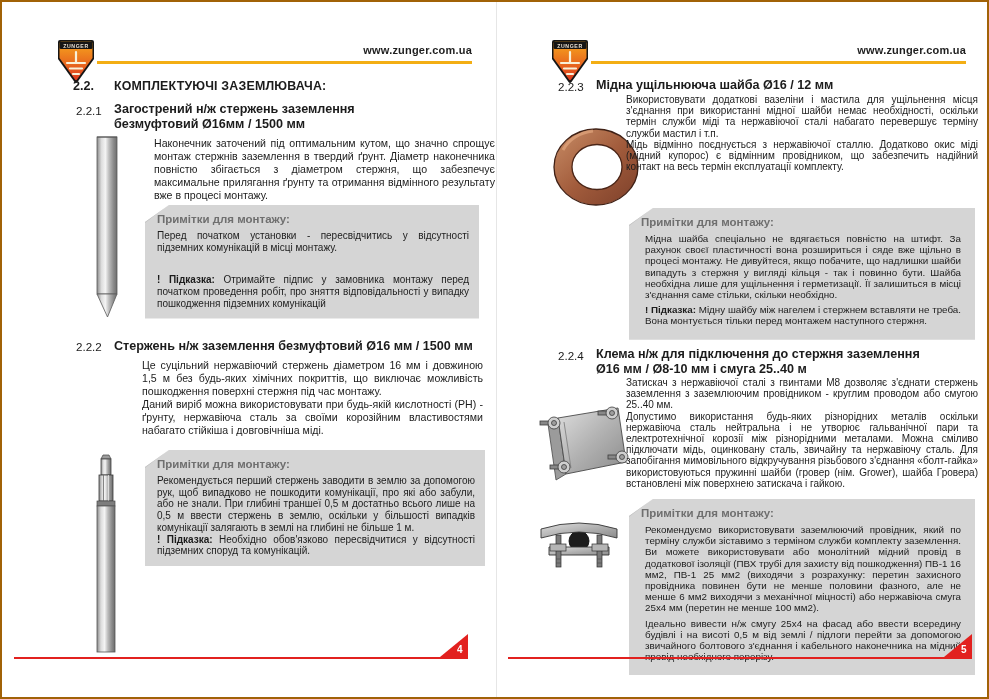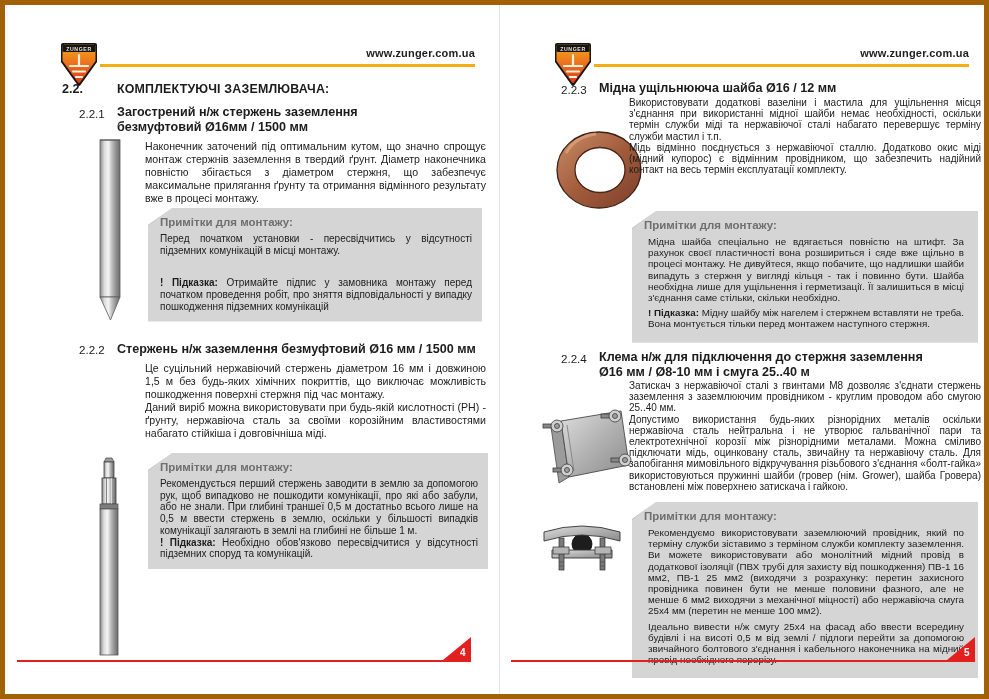--- a/index.html
+++ b/index.html
@@ -1,18 +1,18 @@
 <!DOCTYPE html>
 <html><head>
 <meta charset="utf-8">
 <style>
   html,body{margin:0;padding:0;background:#f2f2f2;}
   .sheet{position:relative;width:989px;height:699px;background:#ffffff;
          font-family:"Liberation Sans","DejaVu Sans",sans-serif;color:#1c1c1c;
-         border:5px solid #a16207;box-sizing:border-box;overflow:hidden;padding-left:40px;}
+         border:2px solid #a16207;box-sizing:border-box;overflow:hidden;padding-left:40px;}
   .abs{position:absolute;}
   .divider{position:absolute;left:494px;top:0;width:1px;height:699px;background:#e6e6e6;}
   .url{font-size:11px;font-weight:bold;color:#1e1e1e;text-align:right;letter-spacing:0.2px;}
   .gold{height:2.5px;background:#f3ae14;}
   .grp-num{font-size:12.6px;font-weight:bold;}
   .grp-title{font-size:12.4px;font-weight:bold;letter-spacing:0.2px;}
   .num{font-size:11.6px;}
   .hd{font-size:12.6px;font-weight:bold;line-height:15px;}
   .bt-l{font-size:10.6px;line-height:13px;text-align:justify;}
   .bt-r{font-size:10px;line-height:11.2px;text-align:justify;}
@@ -72,34 +72,34 @@
     <g stroke="#f8f0d8" stroke-width="2.2" stroke-linecap="round">
       <line x1="19" y1="13" x2="19" y2="24"></line>
         <line x1="10" y1="24" x2="28" y2="24"></line>
       <line x1="13" y1="29.5" x2="25" y2="29.5"></line>
         <line x1="16" y1="35" x2="22" y2="35"></line>
     </g>
   </svg>
   <div class="abs url" style="left:264px;top:42px;width:206px">www.zunger.com.ua</div>
   <div class="abs gold" style="left:95px;top:59px;width:375px"></div>
 
-  <div class="abs grp-num" style="left:57px;top:77px">2.2.</div>
+  <div class="abs grp-num" style="left:71px;top:77px">2.2.</div>
   <div class="abs grp-title" style="left:112px;top:77px">КОМПЛЕКТУЮЧІ ЗАЗЕМЛЮВАЧА:</div>
 
   <div class="abs num" style="left:74px;top:102px">2.2.1</div>
   <div class="abs hd" style="left:112px;top:100px;width:360px">
     <div>Загострений н/ж стержень заземлення</div>
     <div>безмуфтовий Ø16мм / 1500 мм</div>
   </div>
   <svg class="abs" style="left:91px;top:134px" width="28" height="184" viewBox="0 0 28 184">
     <rect x="4" y="1" width="20" height="157" fill="url(#lg-metal)" stroke="#5a5a5a" stroke-width="0.8"></rect>
     <polygon points="4,158 24,158 14.5,181" fill="url(#lg-metal)" stroke="#5a5a5a" stroke-width="0.8"></polygon>
     <line x1="4" y1="1" x2="24" y2="1" stroke="#555" stroke-width="1"></line>
   </svg>
-  <div class="abs bt-l" style="left:140px;top:135px;width:341px">
+  <div class="abs bt-l" style="left:152px;top:135px;width:341px">
     <p>Наконечник заточений під оптимальним кутом, що значно спрощує монтаж стержнів заземлення в твердий ґрунт. Діаметр наконечника повністю збігається з діаметром стержня, що забезпечує максимальне прилягання ґрунту та отримання відмінного результату вже в процесі монтажу.</p>
   </div>
   <div class="abs note" style="left:143px;top:203px;width:334px">
     <div class="fold"></div>
     <div class="note-title">Примітки для монтажу:</div>
     <p class="nb-l">Перед початком установки - пересвідчитись у відсутності підземних комунікацій в місці монтажу.</p>
     <p class="nb-l gap-top"><span class="hint-label">! Підказка:</span> <span>Отримайте підпис у замовника монтажу перед початком проведення робіт, про зняття відповідальності у випадку пошкодження підземних комунікацій</span></p>
   </div>
 
   <div class="abs num" style="left:74px;top:338px">2.2.2</div>

